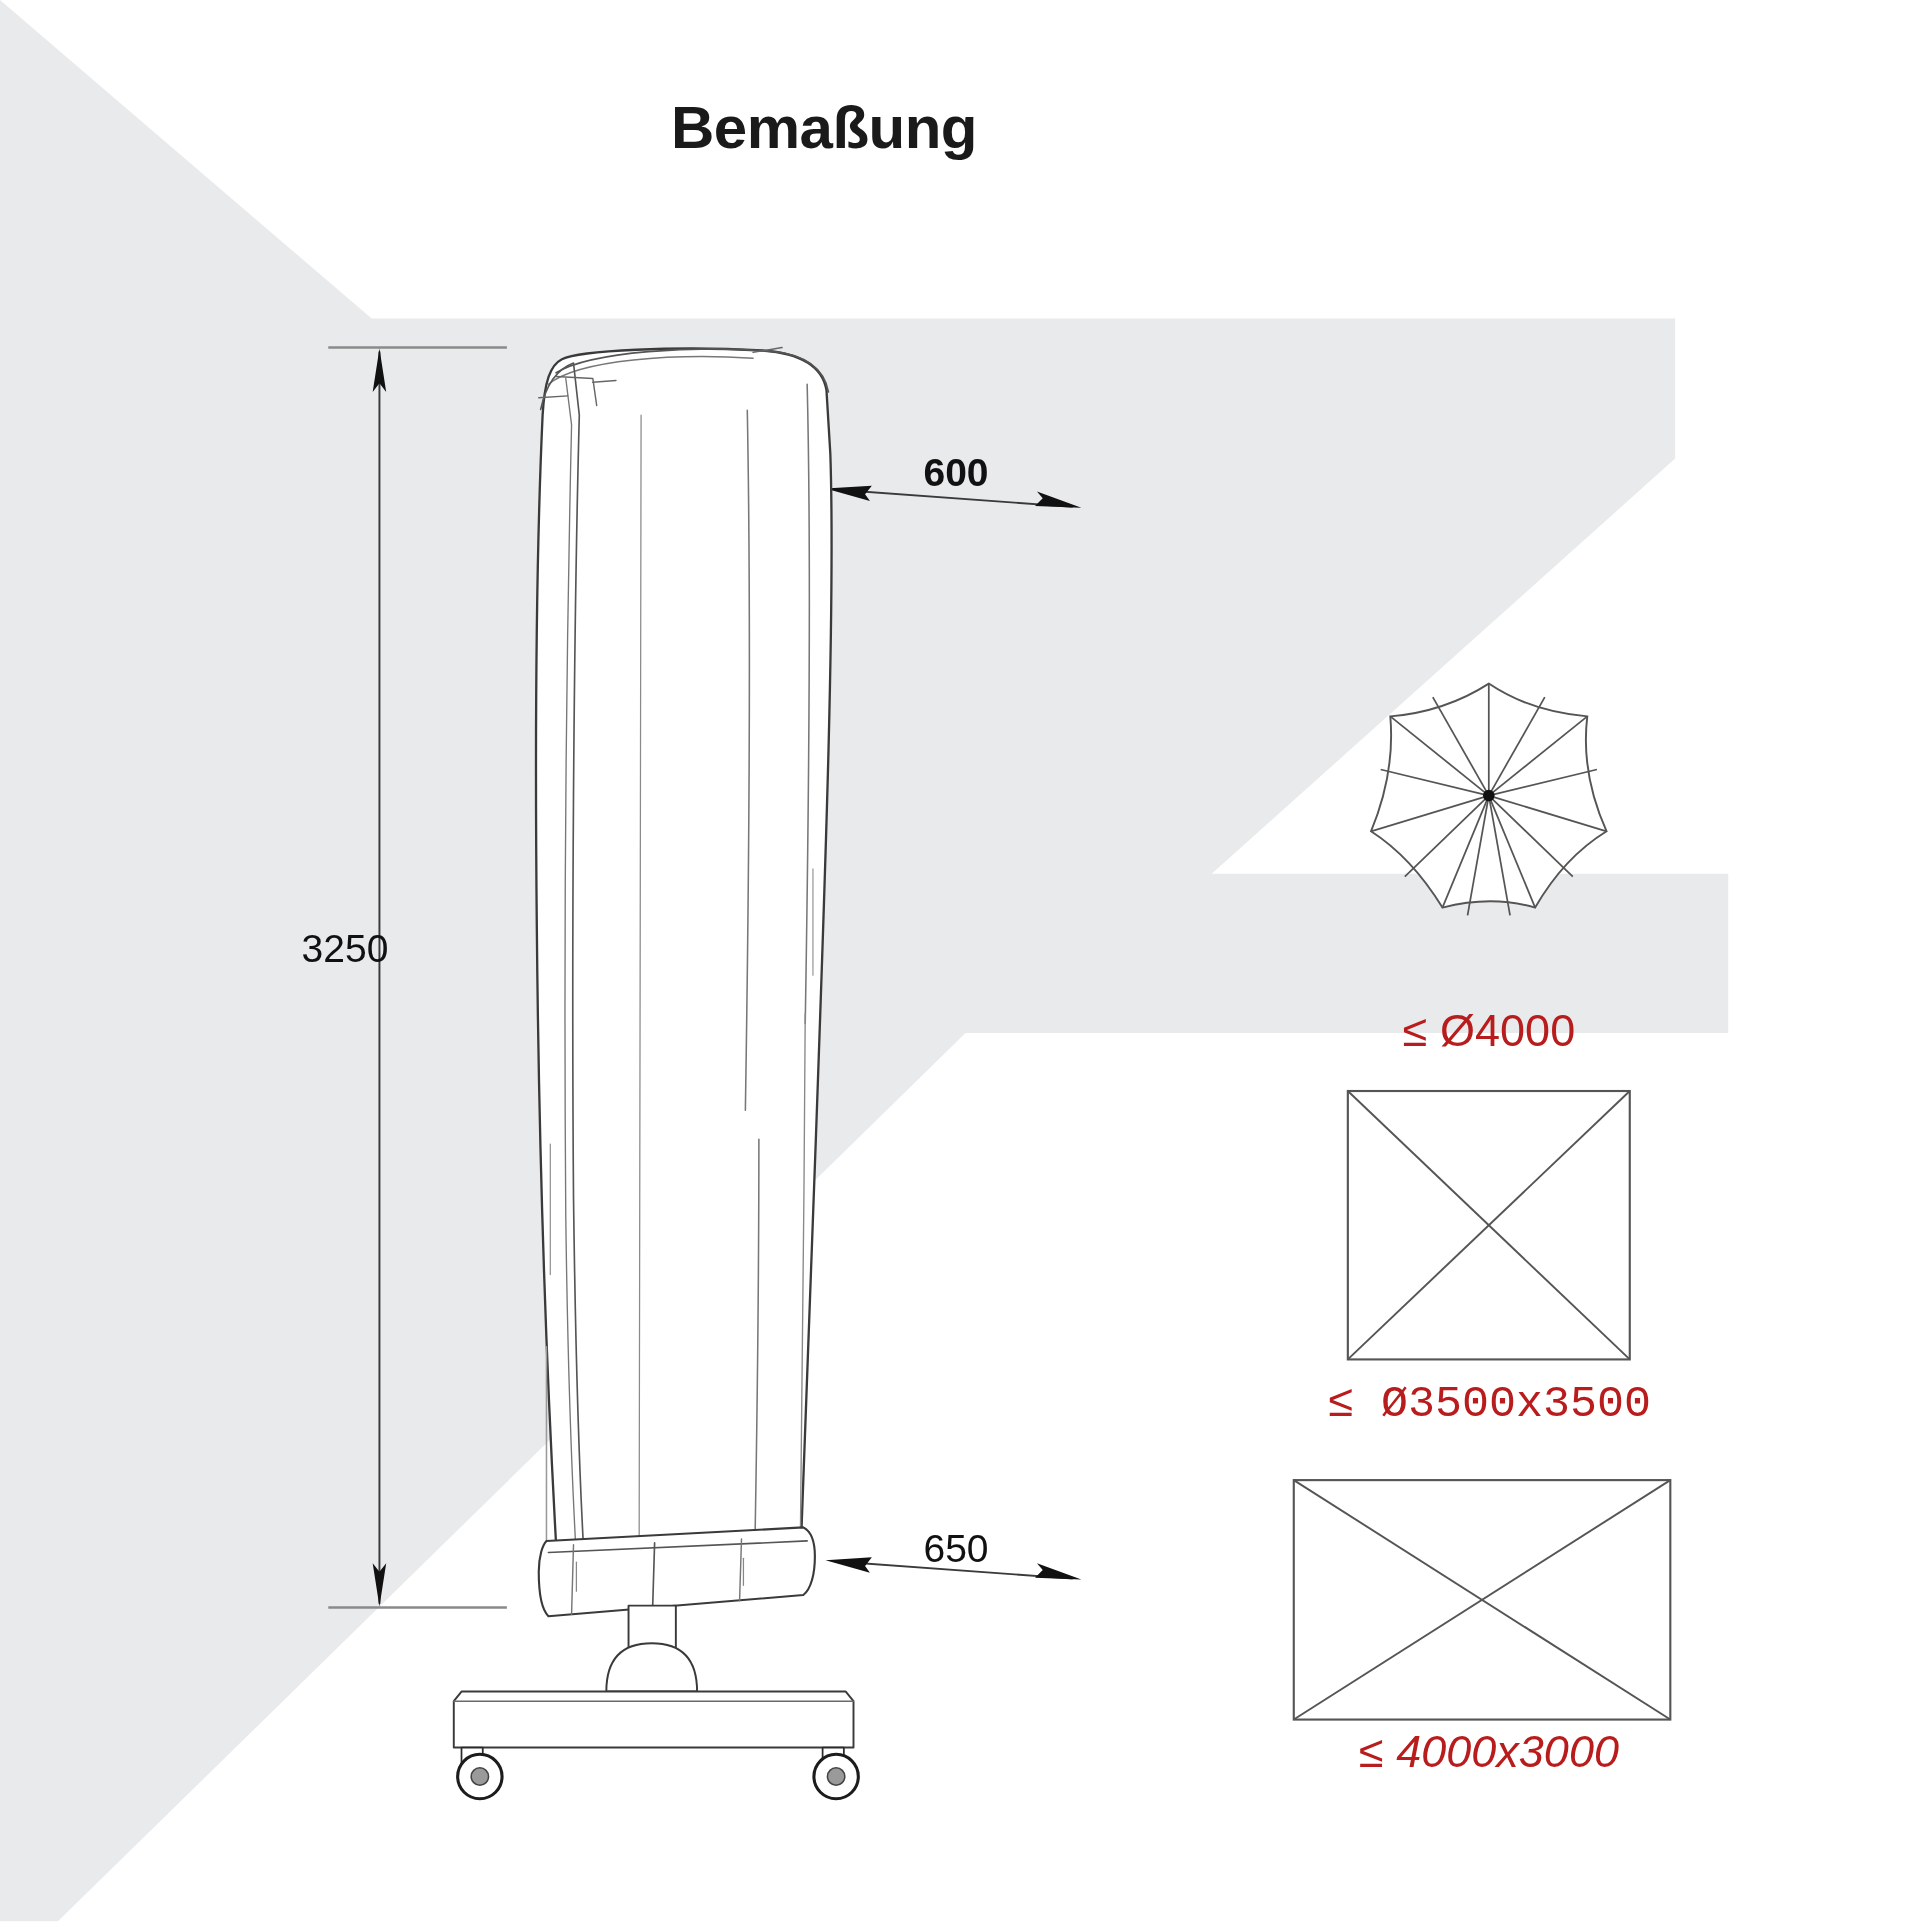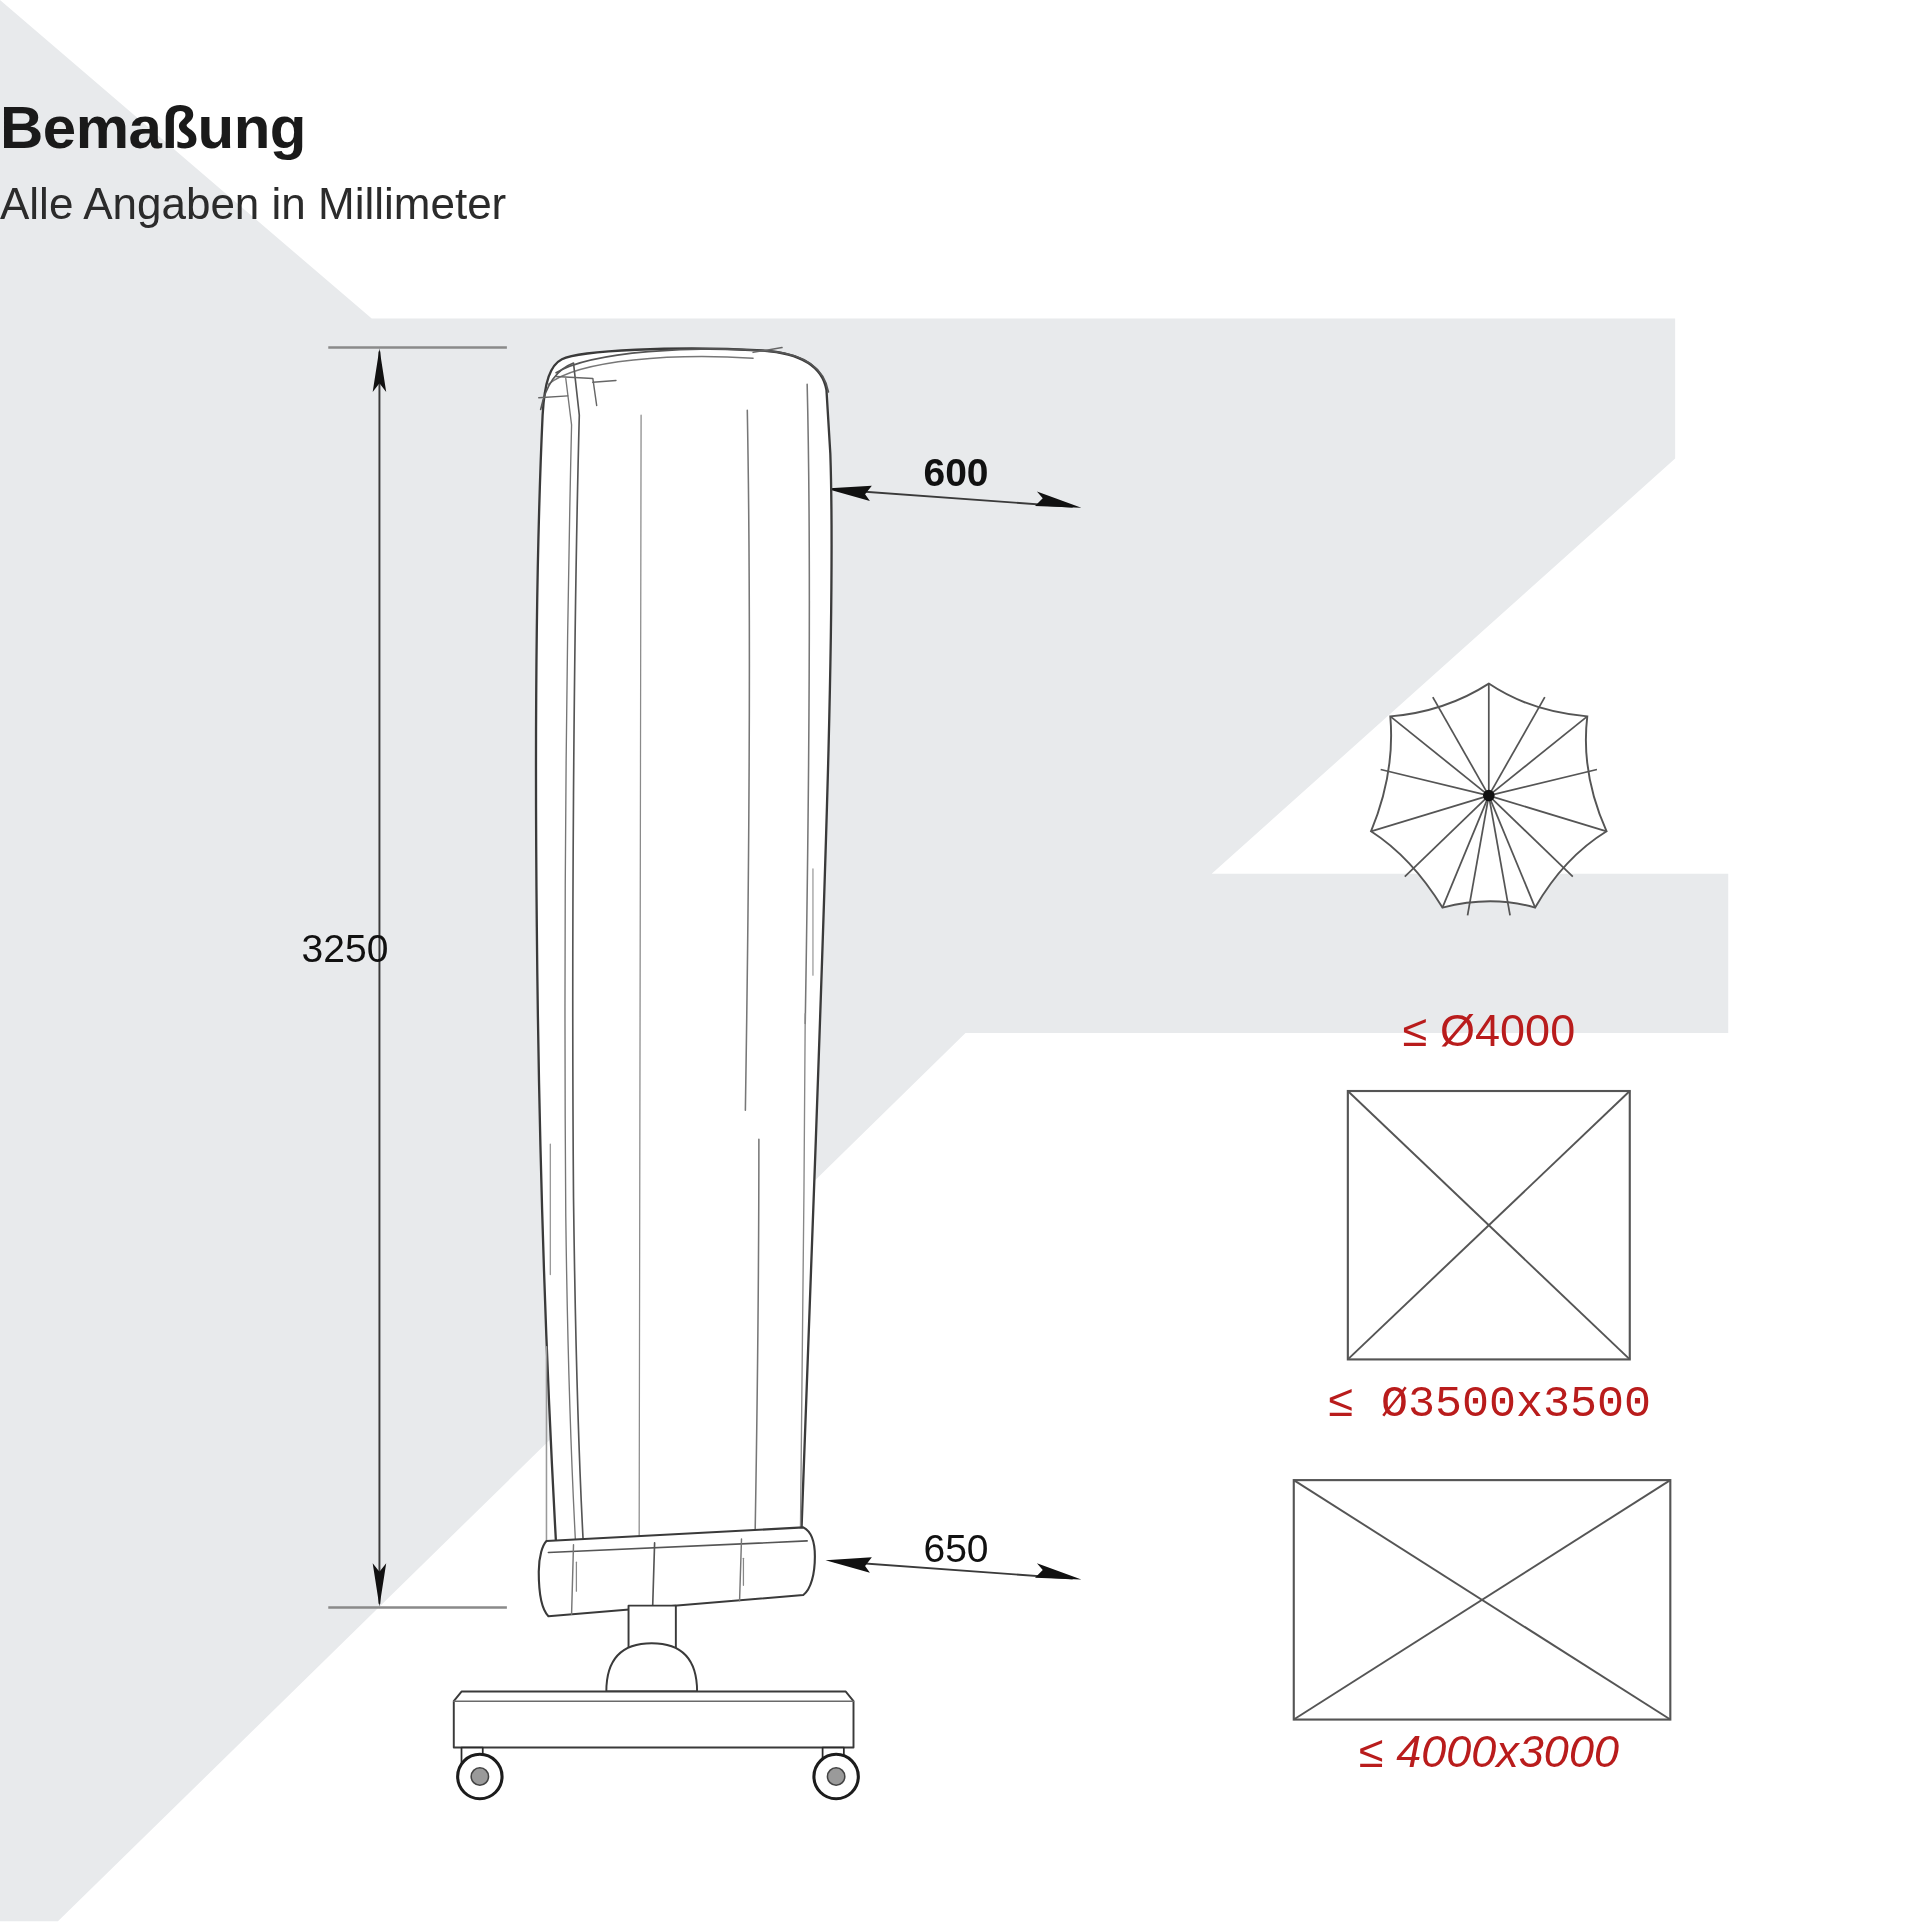--- a/index.html
+++ b/index.html
@@ -22,21 +22,21 @@
   #scene {
     position: absolute;
     inset: 0;
     width: 1931px;
     height: 1931px;
   }
   .hdr {
     position: absolute;
     left: 0;
     width: 1648px;
-    text-align: left;
+    text-align: center;
     color: #1a1a1a;
     pointer-events: none;
   }
   #title {
     top: 93px;
     font-size: 60px;
     font-weight: bold;
     letter-spacing: -0.5px;
   }
   #subtitle {
@@ -214,21 +214,20 @@
 
     <g>
       <rect x="1340" y="1533" width="390" height="248" fill="#ffffff" stroke="#555555" stroke-width="2.2"></rect>
       <line x1="1340" y1="1533" x2="1730" y2="1781" stroke="#555555" stroke-width="2"></line>
       <line x1="1730" y1="1533" x2="1340" y2="1781" stroke="#555555" stroke-width="2"></line>
     </g>
 
   </svg>
 
   <div class="hdr" id="title">Bemaßung</div>
-  <div class="hdr" id="subtitle">Alle Angaben in Millimeter</div>
 
   <div class="dimlabel" id="lbl-2920">3250</div>
   <div class="dimlabel" id="lbl-600">600</div>
   <div class="dimlabel" id="lbl-650">650</div>
 
   <div class="shapelabel" id="lbl-round">≤ Ø4000</div>
   <div class="shapelabel" id="lbl-square">≤ Ø3500x3500</div>
   <div class="shapelabel" id="lbl-rect">≤ 4000x3000</div>
 
 </div>

